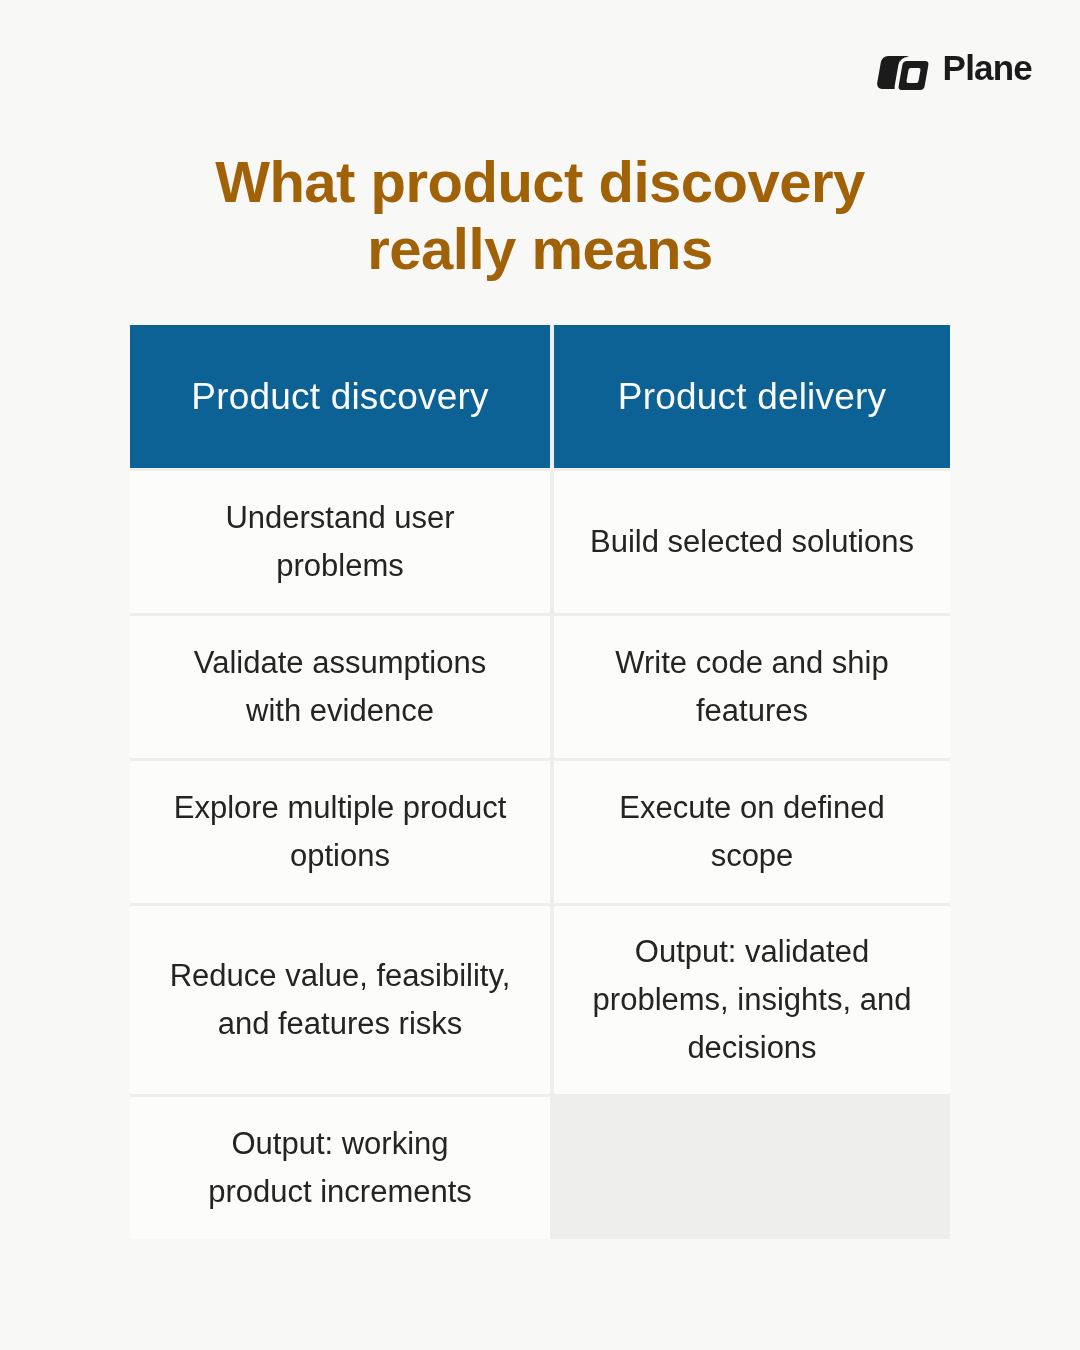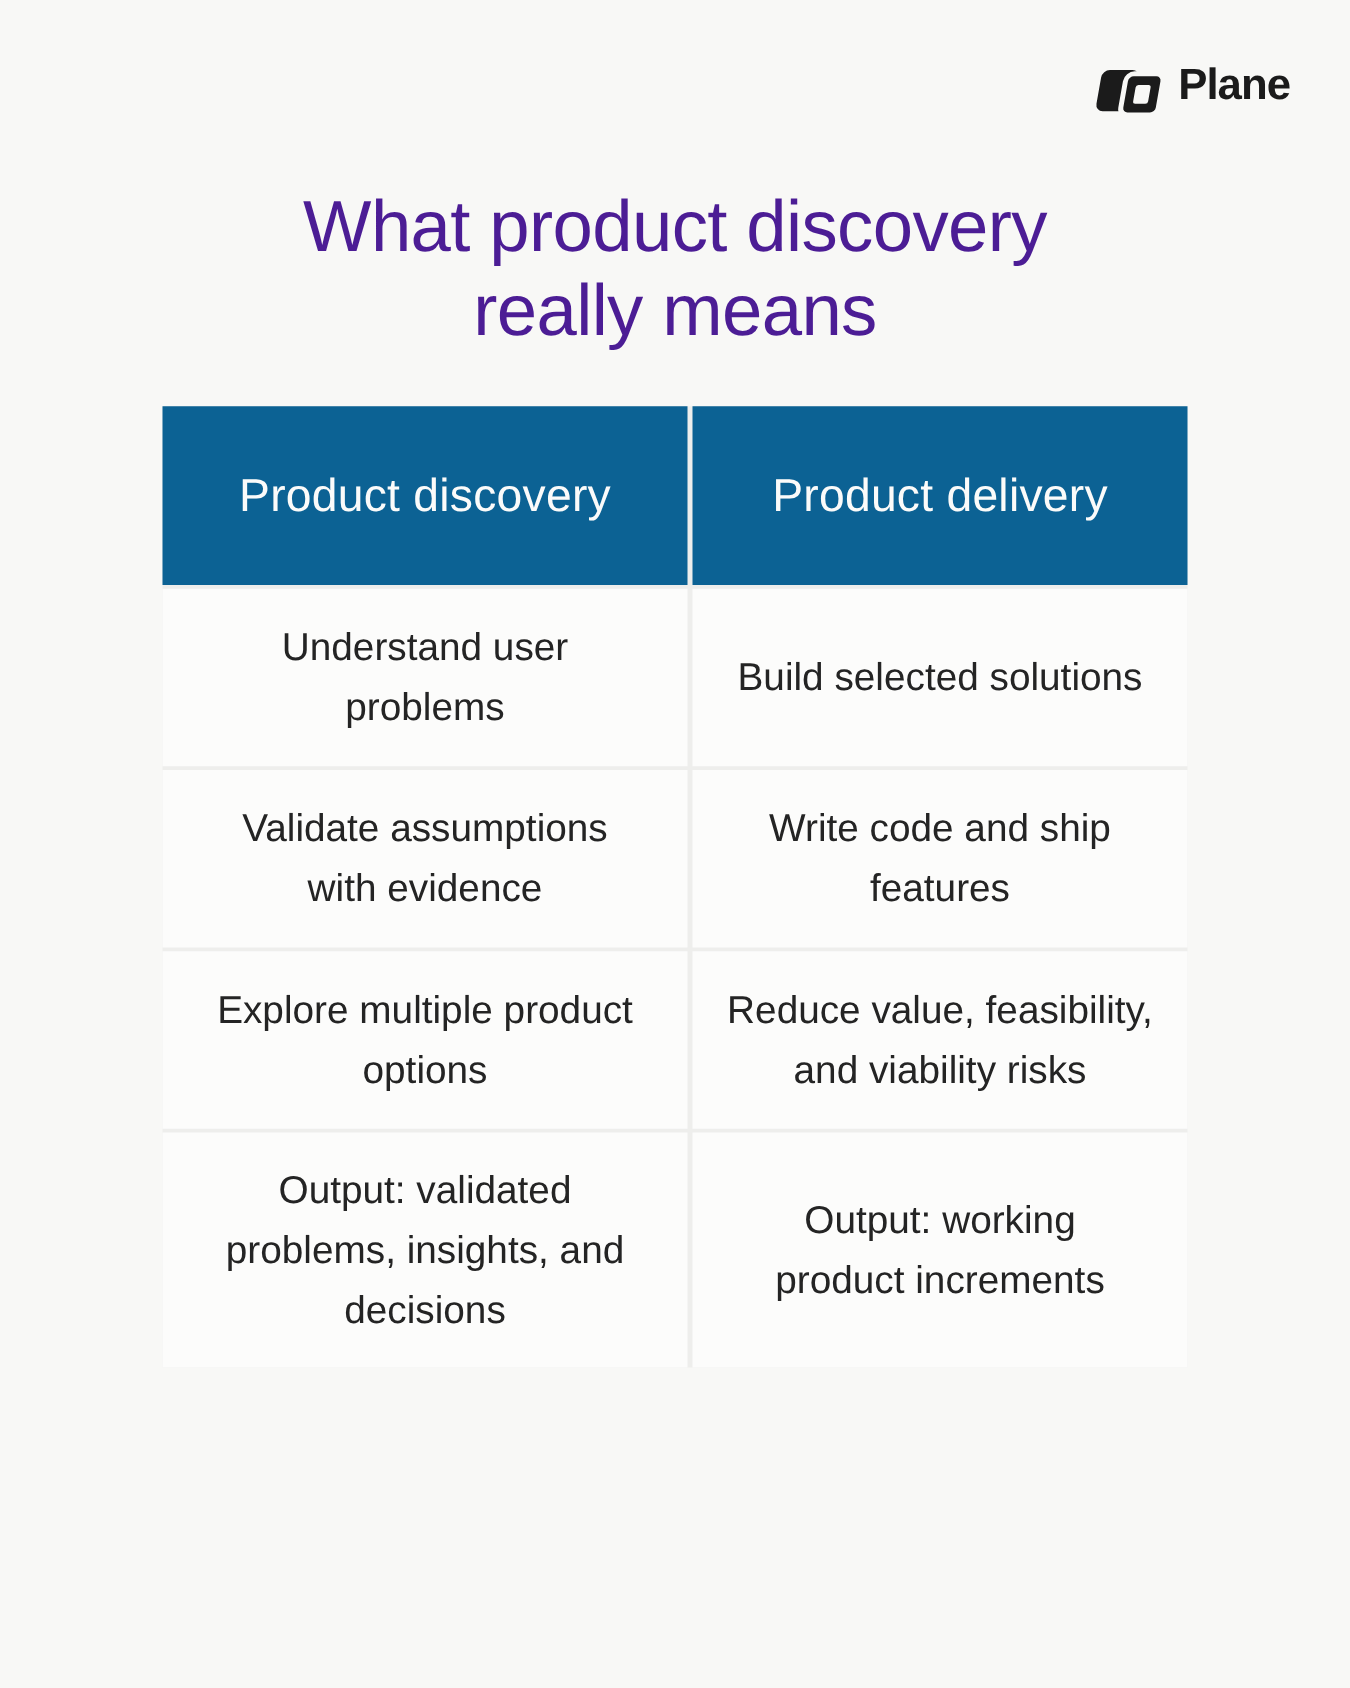--- a/index.html
+++ b/index.html
@@ -26,24 +26,24 @@
     color: #1b1b1b;
     line-height: 1;
   }
 
   .page-title {
     position: absolute;
     top: 148px;
     left: 0;
     width: 100%;
     text-align: center;
-    color: #4c1d95;
+    color: #a16207;
     font-size: 58px;
     line-height: 67px;
-    font-weight: 400;
+    font-weight: 700;
     letter-spacing: -0.5px;
     white-space: pre-line;
   }
 
   .comparison-table {
     position: absolute;
     left: 130px;
     top: 325px;
     width: 820px;
     display: grid;
@@ -106,22 +106,24 @@
 problems</div>
   <div class="td">Build selected solutions</div>
 
   <div class="td">Validate assumptions
 with evidence</div>
   <div class="td">Write code and ship
 features</div>
 
   <div class="td">Explore multiple product
 options</div>
+  <div class="td">Execute on defined
+scope</div>
 
   <div class="td">Reduce value, feasibility,
-and viability risks</div>
+and features risks</div>
 
   <div class="td">Output: validated
 problems, insights, and
 decisions</div>
   <div class="td">Output: working
 product increments</div>
 </div>
 
 </body></html>

